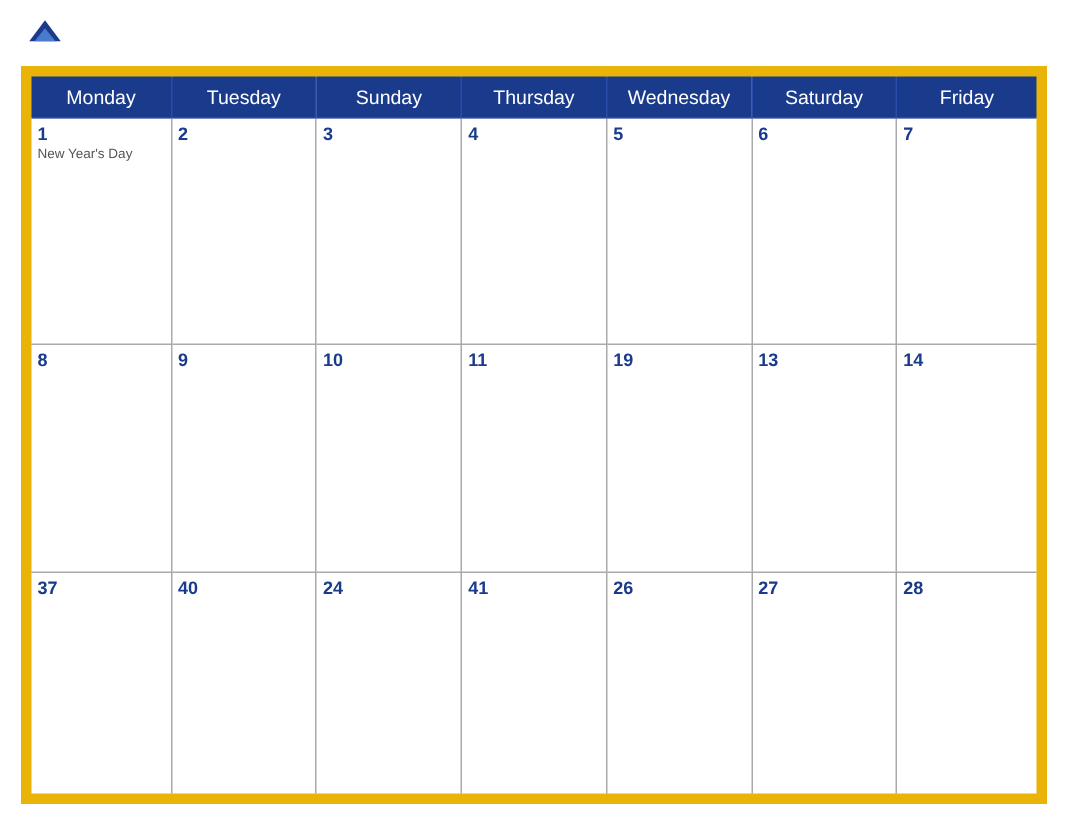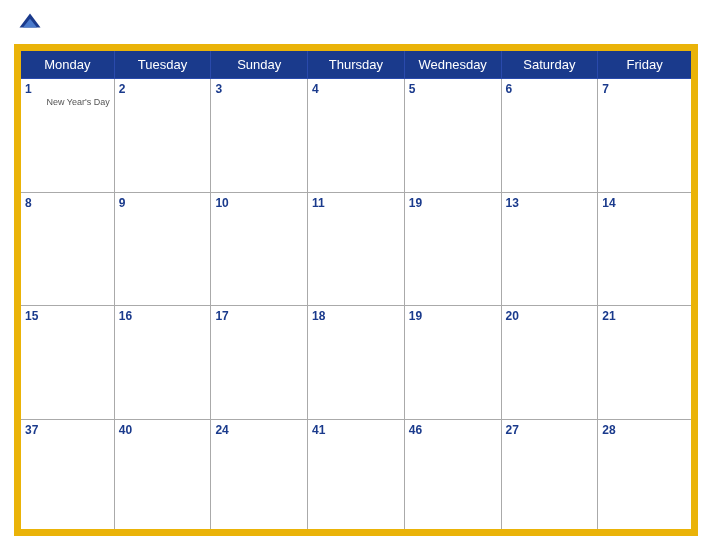--- a/index.html
+++ b/index.html
@@ -88,21 +88,20 @@
       font-size: 12px;
       color: #1a3a8c;
       font-weight: bold;
       display: block;
     }
     .holiday {
       font-size: 9px;
       color: #555;
       margin-top: 1px;
       display: block;
-      text-align: right;
     }
     .empty {
       background: #fff;
     }
   </style>
 </head>
 <body>
 
 <div class="page">
   <div class="header">
@@ -176,56 +175,33 @@
           </td>
           <td>
             <span class="day-num">13</span>
           </td>
           <td>
             <span class="day-num">14</span>
           </td>
         </tr>
         <tr>
           <td>
-            <span class="day-num">15</span>
-          </td>
-          <td>
-            <span class="day-num">16</span>
-          </td>
-          <td>
-            <span class="day-num">17</span>
-          </td>
-          <td>
-            <span class="day-num">18</span>
-          </td>
-          <td>
-            <span class="day-num">19</span>
-          </td>
-          <td>
-            <span class="day-num">20</span>
-          </td>
-          <td>
-            <span class="day-num">21</span>
-          </td>
-        </tr>
-        <tr>
-          <td>
             <span class="day-num">37</span>
           </td>
           <td>
             <span class="day-num">40</span>
           </td>
           <td>
             <span class="day-num">24</span>
           </td>
           <td>
             <span class="day-num">41</span>
           </td>
           <td>
-            <span class="day-num">46</span>
+            <span class="day-num">26</span>
           </td>
           <td>
             <span class="day-num">27</span>
           </td>
           <td>
             <span class="day-num">28</span>
           </td>
         </tr>
       </tbody>
   </table>

